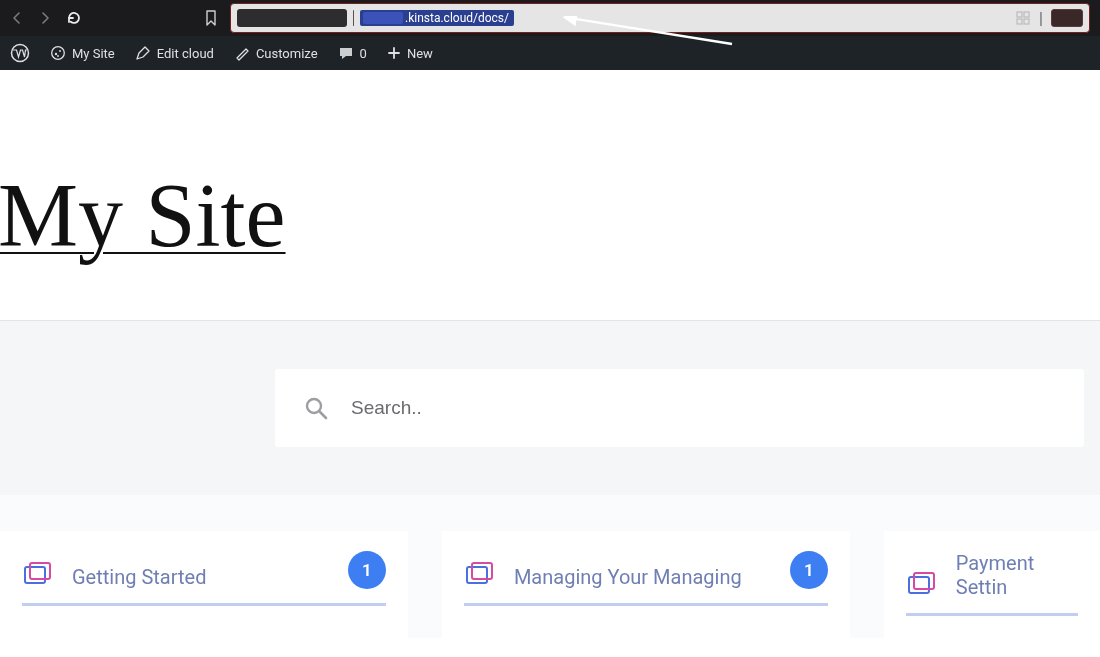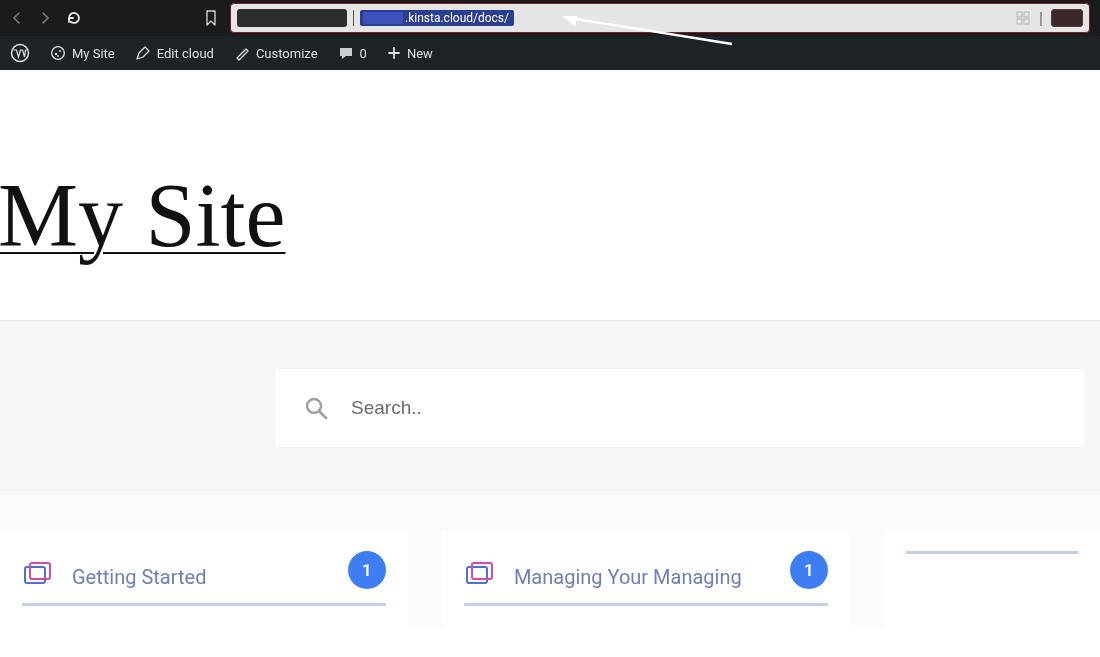--- a/index.html
+++ b/index.html
@@ -353,16 +353,25 @@
             <rect x="8" y="4" width="20" height="16" rx="2" fill="none" stroke="#d64aa1" stroke-width="2"></rect>
           </svg>
       </span>
       <span class="card-title">Managing Your Managing</span>
       <span class="count-badge">1</span>
     </div>
     <div class="card-sep"></div>
   </div>
 
   <div class="card" style="width:220px;">
+    <div class="card-top">
+      <span class="card-icon">
+        <svg width="30" height="30" viewBox="0 0 30 30">
+            <rect x="3" y="8" width="20" height="16" rx="2" fill="none" stroke="#4a6fe0" stroke-width="2"></rect>
+            <rect x="8" y="4" width="20" height="16" rx="2" fill="none" stroke="#d64aa1" stroke-width="2"></rect>
+          </svg>
+      </span>
+      <span class="card-title">Payment Settin</span>
+    </div>
     <div class="card-sep"></div>
   </div>
 
 </div>
 
 </body></html>

